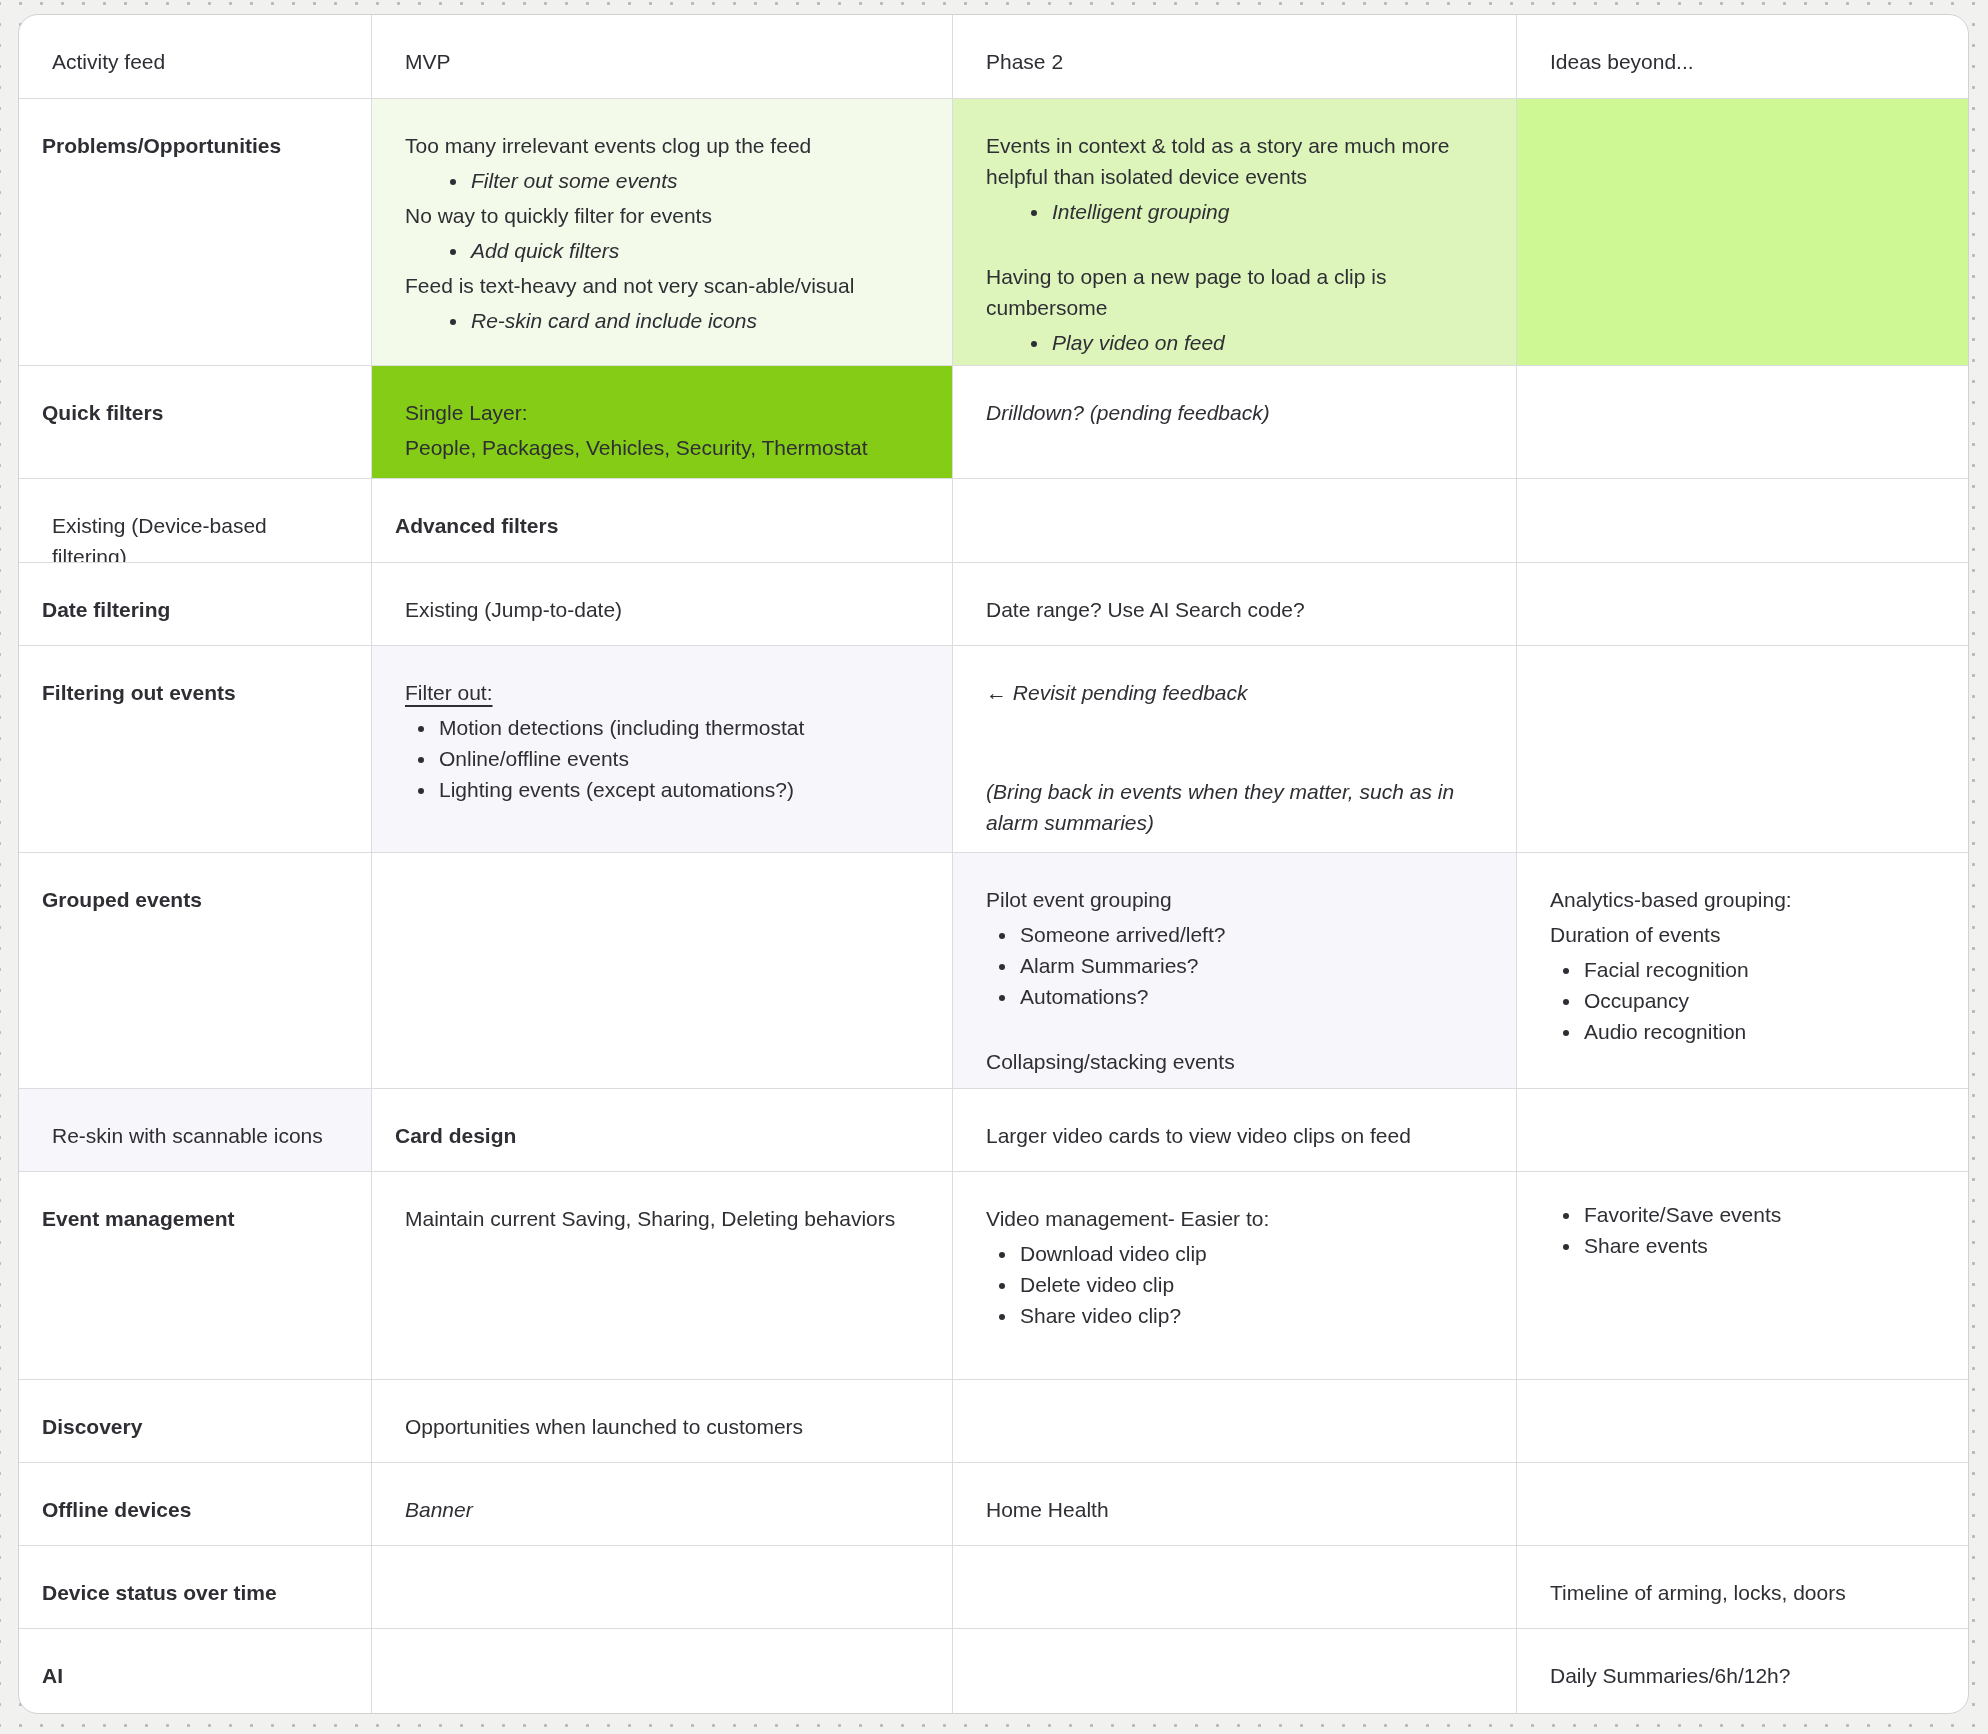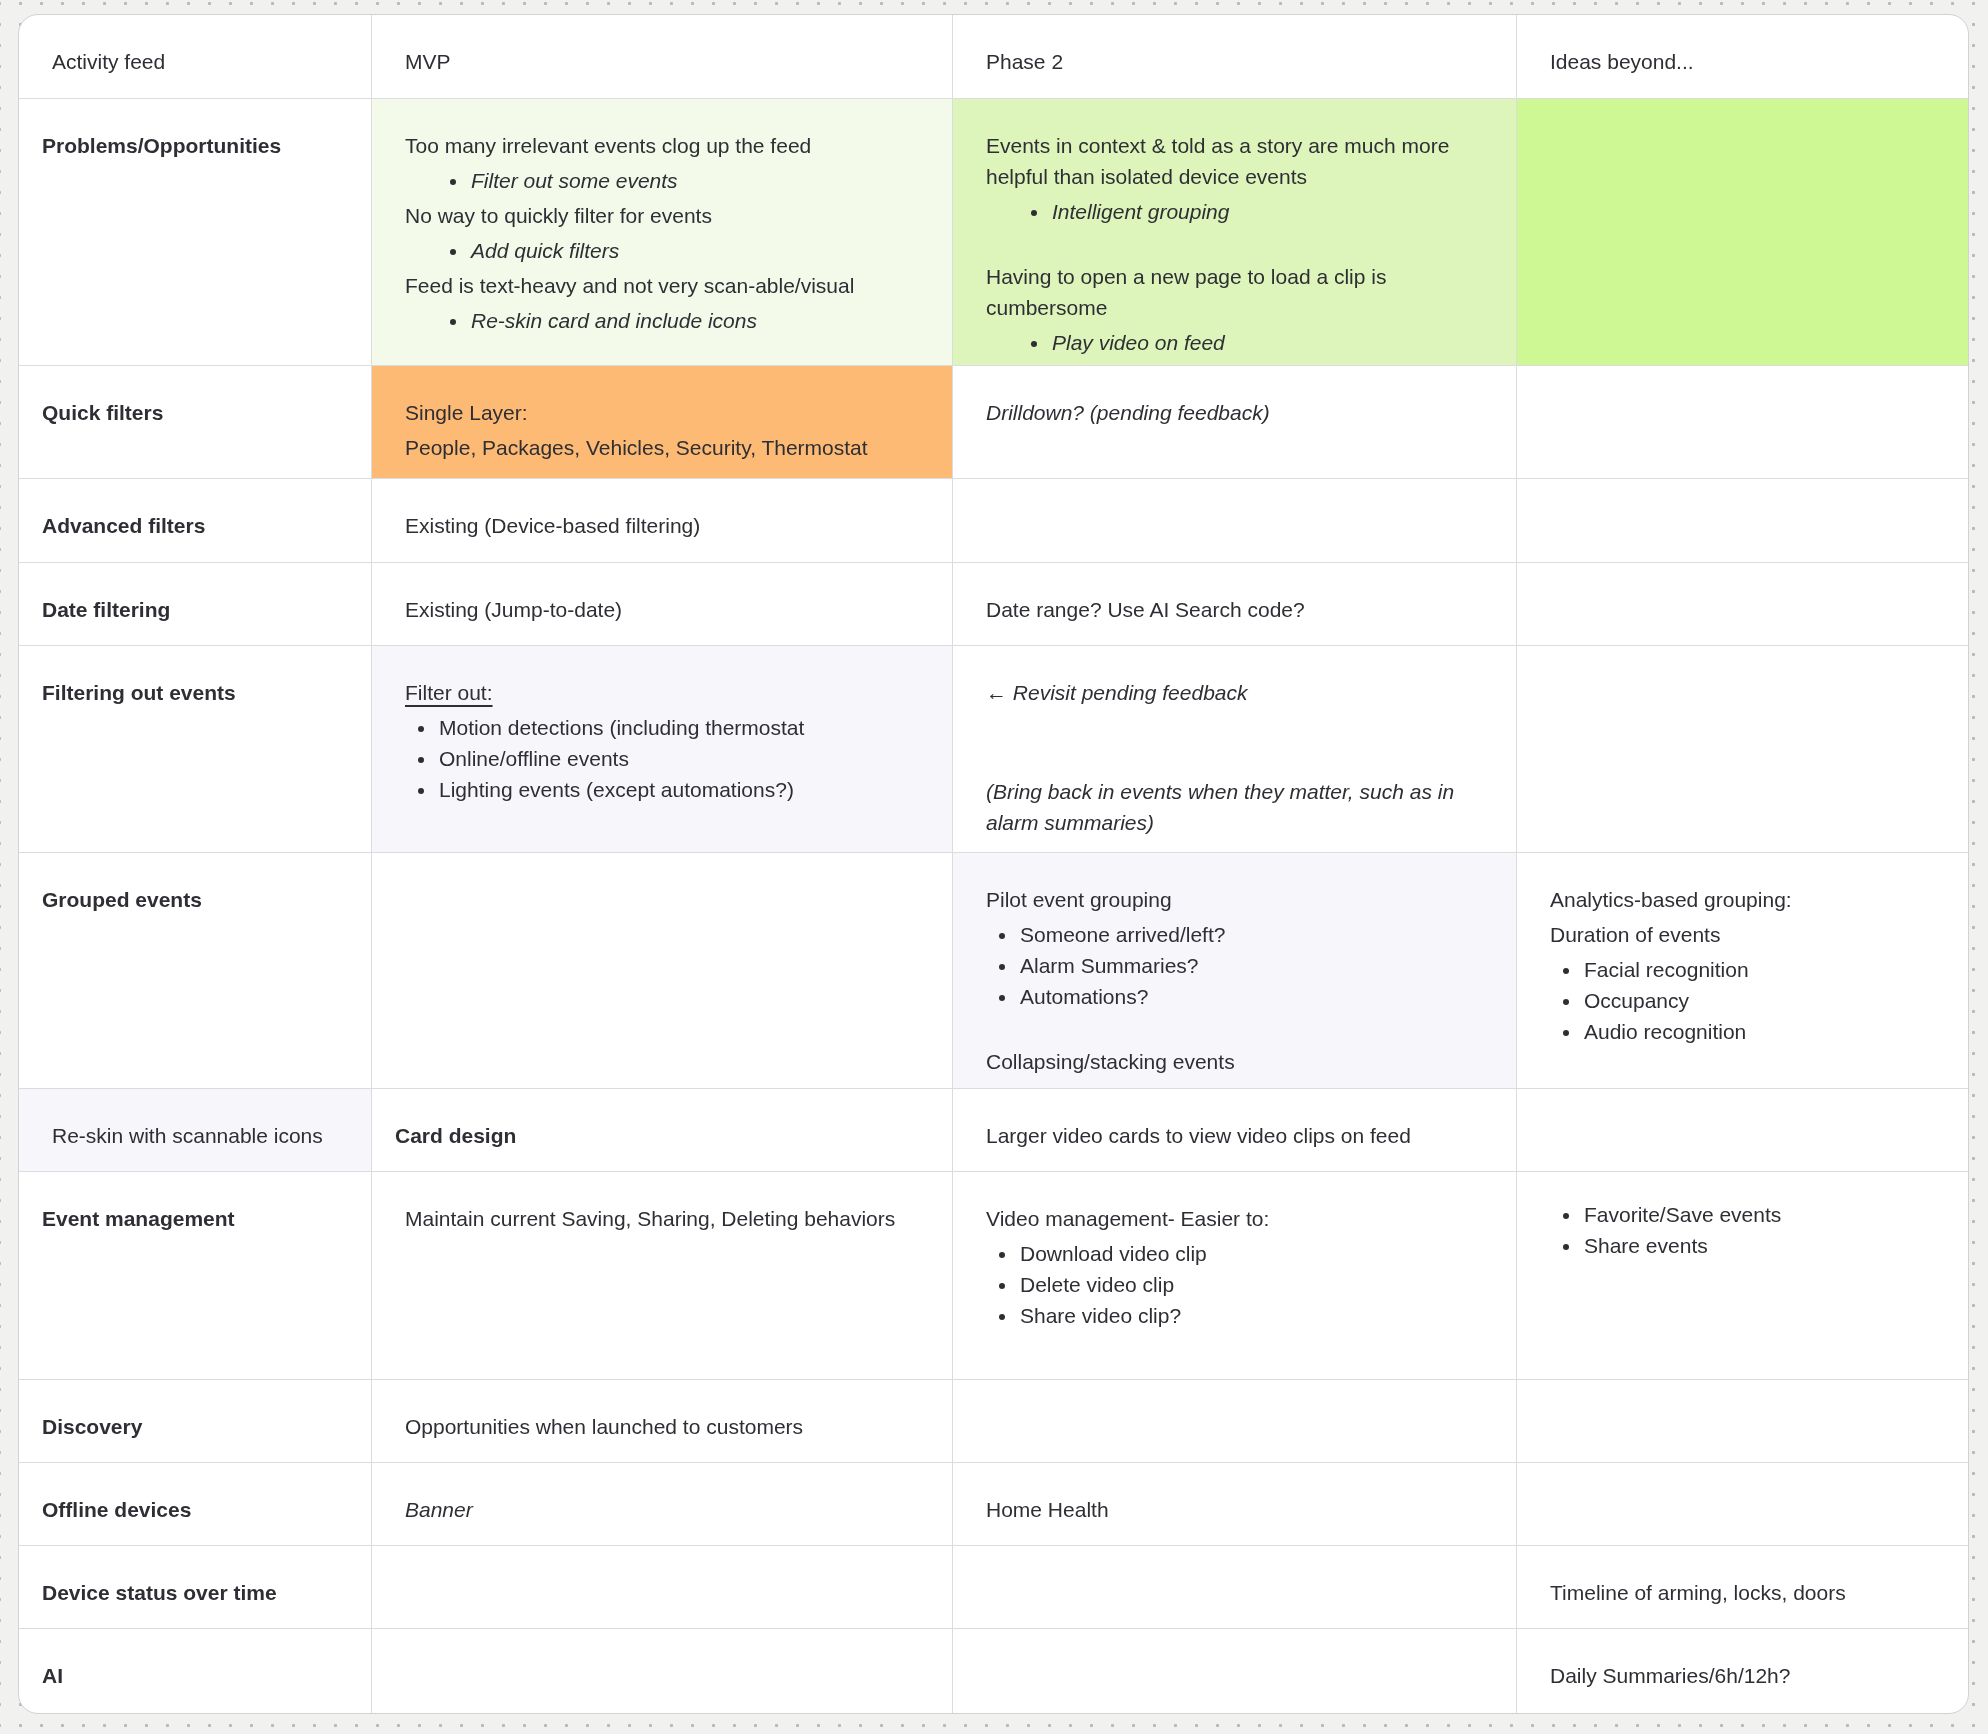--- a/index.html
+++ b/index.html
@@ -82,33 +82,33 @@
       <div class="sp"></div>
       <p>Having to open a new page to load a clip is cumbersome</p>
       <ul>
         <li class="it">Play video on feed</li>
       </ul>
     </div>
     <div class="cell last-col" style="background-color: rgb(205, 248, 148);"></div>
     <div class="cell row-label">
       <p>Quick filters</p>
     </div>
-    <div class="cell" style="background-color: #fdba74;">
+    <div class="cell" style="background-color: #84cc16;">
       <p>Single Layer:</p>
       <p>People, Packages, Vehicles, Security, Thermostat</p>
     </div>
     <div class="cell">
       <p class="it">Drilldown? (pending feedback)</p>
     </div>
     <div class="cell last-col"></div>
+    <div class="cell">
+      <p>Existing (Device-based filtering)</p>
+    </div>
     <div class="cell row-label">
       <p>Advanced filters</p>
-    </div>
-    <div class="cell">
-      <p>Existing (Device-based filtering)</p>
     </div>
     <div class="cell"></div>
     <div class="cell last-col"></div>
     <div class="cell row-label">
       <p>Date filtering</p>
     </div>
     <div class="cell">
       <p>Existing (Jump-to-date)</p>
     </div>
     <div class="cell">

